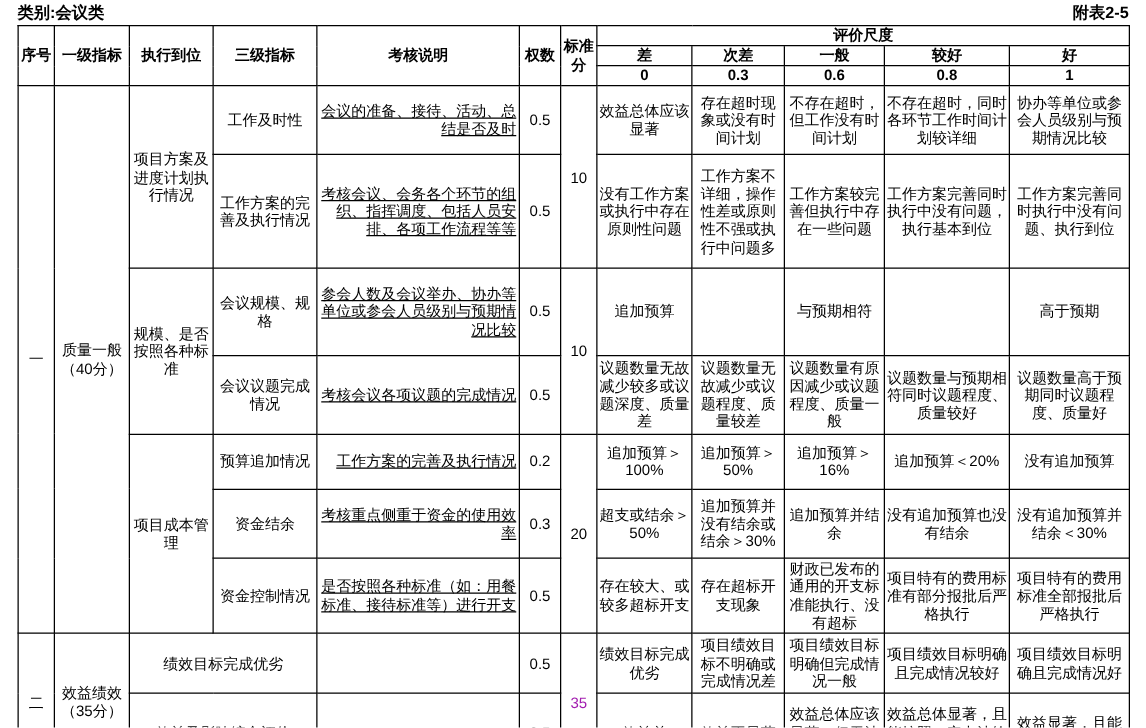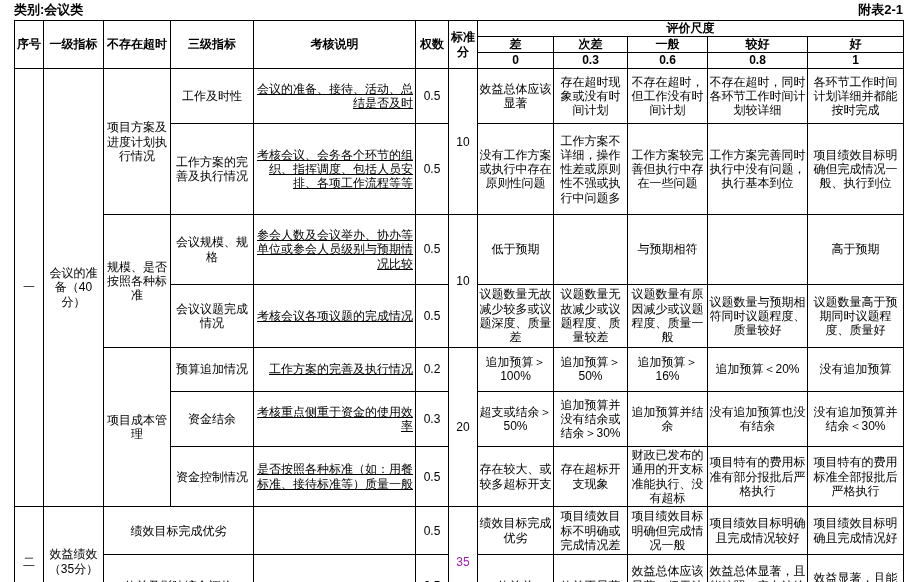--- a/index.html
+++ b/index.html
@@ -41,21 +41,21 @@
   tr.r8 { height: 48px; }
   tr.r9 { height: 62px; }
 </style>
 </head>
 <body>
 
 <div class="page">
 
   <div class="topbar">
     <span>类别:会议类</span>
-    <span>附表2-1</span>
+    <span>附表2-5</span>
   </div>
 
   <table class="eval">
     <colgroup>
       <col style="width:29px">
         <col style="width:60px">
         <col style="width:67px">
       <col style="width:83px">
         <col style="width:162px">
         <col style="width:33px">
@@ -64,21 +64,21 @@
         <col style="width:74px">
       <col style="width:80px">
         <col style="width:100px">
         <col style="width:96px">
     </colgroup>
 
     <tbody>
         <tr class="hr">
       <th rowspan="3">序号</th>
       <th rowspan="3">一级指标</th>
-      <th rowspan="3">不存在超时</th>
+      <th rowspan="3">执行到位</th>
       <th rowspan="3">三级指标</th>
       <th rowspan="3">考核说明</th>
       <th rowspan="3">权数</th>
       <th rowspan="3">标准分</th>
       <th colspan="5">评价尺度</th>
     </tr>
     <tr class="hr">
       <th>差</th>
       <th>次差</th>
       <th>一般</th>
@@ -88,51 +88,51 @@
     <tr class="hr">
       <th>0</th>
       <th>0.3</th>
       <th>0.6</th>
       <th>0.8</th>
       <th>1</th>
     </tr>
 
     <tr class="r1">
       <td rowspan="7">一</td>
-      <td rowspan="7">会议的准备（40分）</td>
+      <td rowspan="7">质量一般（40分）</td>
       <td rowspan="2">项目方案及进度计划执行情况</td>
       <td>工作及时性</td>
       <td class="desc">会议的准备、接待、活动、总结是否及时</td>
       <td>0.5</td>
       <td rowspan="2">10</td>
       <td>效益总体应该显著</td>
       <td>存在超时现象或没有时间计划</td>
       <td>不存在超时，但工作没有时间计划</td>
       <td>不存在超时，同时各环节工作时间计划较详细</td>
-      <td>各环节工作时间计划详细并都能按时完成</td>
+      <td>协办等单位或参会人员级别与预期情况比较</td>
     </tr>
 
     <tr class="r2">
       <td>工作方案的完善及执行情况</td>
       <td class="desc">考核会议、会务各个环节的组织、指挥调度、包括人员安排、各项工作流程等等</td>
       <td>0.5</td>
       <td>没有工作方案或执行中存在原则性问题</td>
       <td>工作方案不详细，操作性差或原则性不强或执行中问题多</td>
       <td>工作方案较完善但执行中存在一些问题</td>
       <td>工作方案完善同时执行中没有问题，执行基本到位</td>
-      <td>项目绩效目标明确但完成情况一般、执行到位</td>
+      <td>工作方案完善同时执行中没有问题、执行到位</td>
     </tr>
 
     <tr class="r3">
       <td rowspan="2">规模、是否按照各种标准</td>
       <td>会议规模、规格</td>
       <td class="desc">参会人数及会议举办、协办等单位或参会人员级别与预期情况比较</td>
       <td>0.5</td>
       <td rowspan="2">10</td>
-      <td>低于预期</td>
+      <td>追加预算</td>
       <td></td>
       <td>与预期相符</td>
       <td></td>
       <td>高于预期</td>
     </tr>
 
     <tr class="r4">
       <td>会议议题完成情况</td>
       <td class="desc">考核会议各项议题的完成情况</td>
       <td>0.5</td>
@@ -162,21 +162,21 @@
       <td>0.3</td>
       <td>超支或结余＞50%</td>
       <td>追加预算并没有结余或结余＞30%</td>
       <td>追加预算并结余</td>
       <td>没有追加预算也没有结余</td>
       <td>没有追加预算并结余＜30%</td>
     </tr>
 
     <tr class="r7">
       <td>资金控制情况</td>
-      <td class="desc">是否按照各种标准（如：用餐标准、接待标准等）质量一般</td>
+      <td class="desc">是否按照各种标准（如：用餐标准、接待标准等）进行开支</td>
       <td>0.5</td>
       <td>存在较大、或较多超标开支</td>
       <td>存在超标开支现象</td>
       <td>财政已发布的通用的开支标准能执行、没有超标</td>
       <td>项目特有的费用标准有部分报批后严格执行</td>
       <td>项目特有的费用标准全部报批后严格执行</td>
     </tr>
 
     <tr class="r8">
       <td rowspan="2">二</td>

